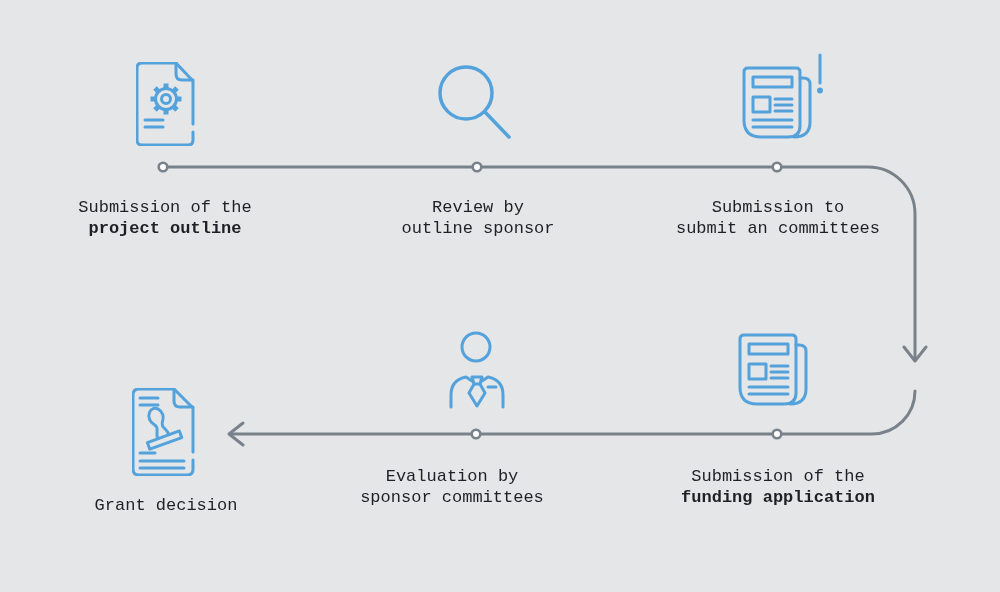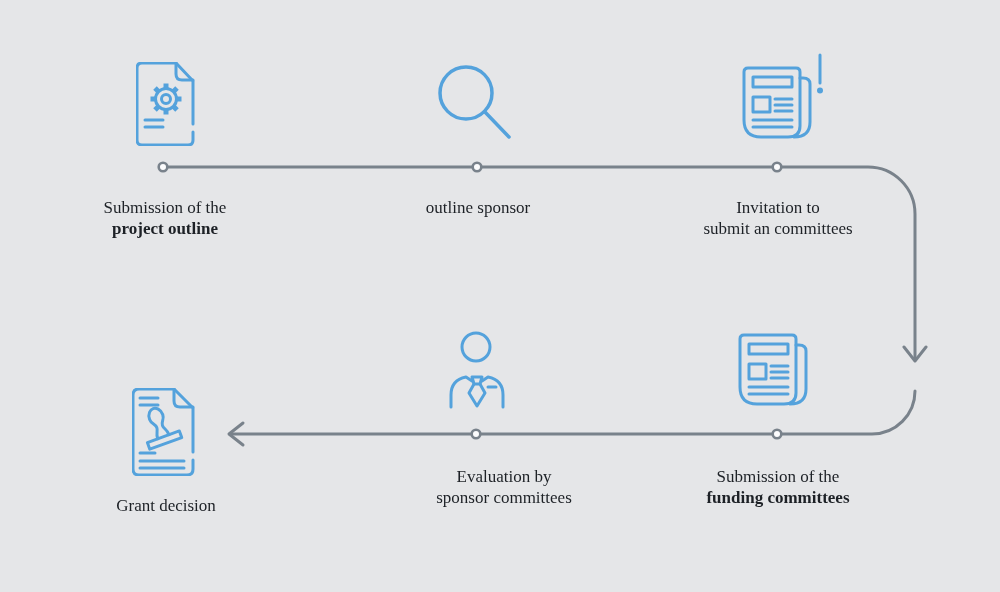--- a/index.html
+++ b/index.html
@@ -9,21 +9,21 @@
     --text-color:#1d2126;
     --node-fill:#fcfcfd;
   }
   *{margin:0;padding:0;box-sizing:border-box;}
   html,body{background:var(--bg-color);}
   .canvas{
     position:relative;
     width:928px;height:592px;
     background:var(--bg-color);
     overflow:hidden;
-    font-family:Liberation Serif, serif;
+    font-family:Liberation Mono, monospace;
   }
   .connector{position:absolute;left:0;top:0;width:1000px;height:592px;}
   .connector .flow{
     fill:none;stroke:var(--line-color);stroke-width:3;
     stroke-linecap:round;stroke-linejoin:round;
   }
   .connector .node{
     fill:var(--node-fill);stroke:var(--line-color);stroke-width:2.6;
   }
   .icon{position:absolute;}
@@ -43,21 +43,21 @@
     position:absolute;width:340px;transform:translateX(-50%);
     text-align:center;color:var(--text-color);
     font-size:17px;line-height:21px;letter-spacing:0;
   }
   .step-label .ln{display:block;white-space:pre;}
   .step-label .bold{font-weight:700;}
   .label-1{left:165px;top:197px;}
   .label-2{left:478px;top:197px;}
   .label-3{left:778px;top:197px;}
   .label-4{left:778px;top:466px;}
-  .label-5{left:504px;top:466px;}
+  .label-5{left:452px;top:466px;}
   .label-6{left:166px;top:495px;}
 </style>
 </head>
 <body>
 
 <div class="canvas">
 
   <svg class="connector" viewBox="0 0 1000 592" xmlns="http://www.w3.org/2000/svg">
     <path class="flow" d="M163,167 H868 A47,47 0 0 1 915,214 V359"></path>
     <path class="flow" d="M904,347 L915,361 L926,347"></path>
@@ -132,29 +132,30 @@
     </g>
     <path class="s" d="M8,65 H23"></path>
     <path class="s" d="M8,73 H52 M8,80 H52"></path>
   </svg>
 
   <div class="step-label label-1">
     <span class="ln">Submission of the</span>
     <span class="ln bold">project outline</span>
   </div>
   <div class="step-label label-2">
+    <span class="ln">Review by</span>
     <span class="ln">outline sponsor</span>
   </div>
   <div class="step-label label-3">
-    <span class="ln">Invitation to</span>
+    <span class="ln">Submission to</span>
     <span class="ln">submit an committees</span>
   </div>
   <div class="step-label label-4">
     <span class="ln">Submission of the</span>
-    <span class="ln bold">funding committees</span>
+    <span class="ln bold">funding application</span>
   </div>
   <div class="step-label label-5">
     <span class="ln">Evaluation by</span>
     <span class="ln">sponsor committees</span>
   </div>
   <div class="step-label label-6">
     <span class="ln">Grant decision</span>
   </div>
 
 </div>

